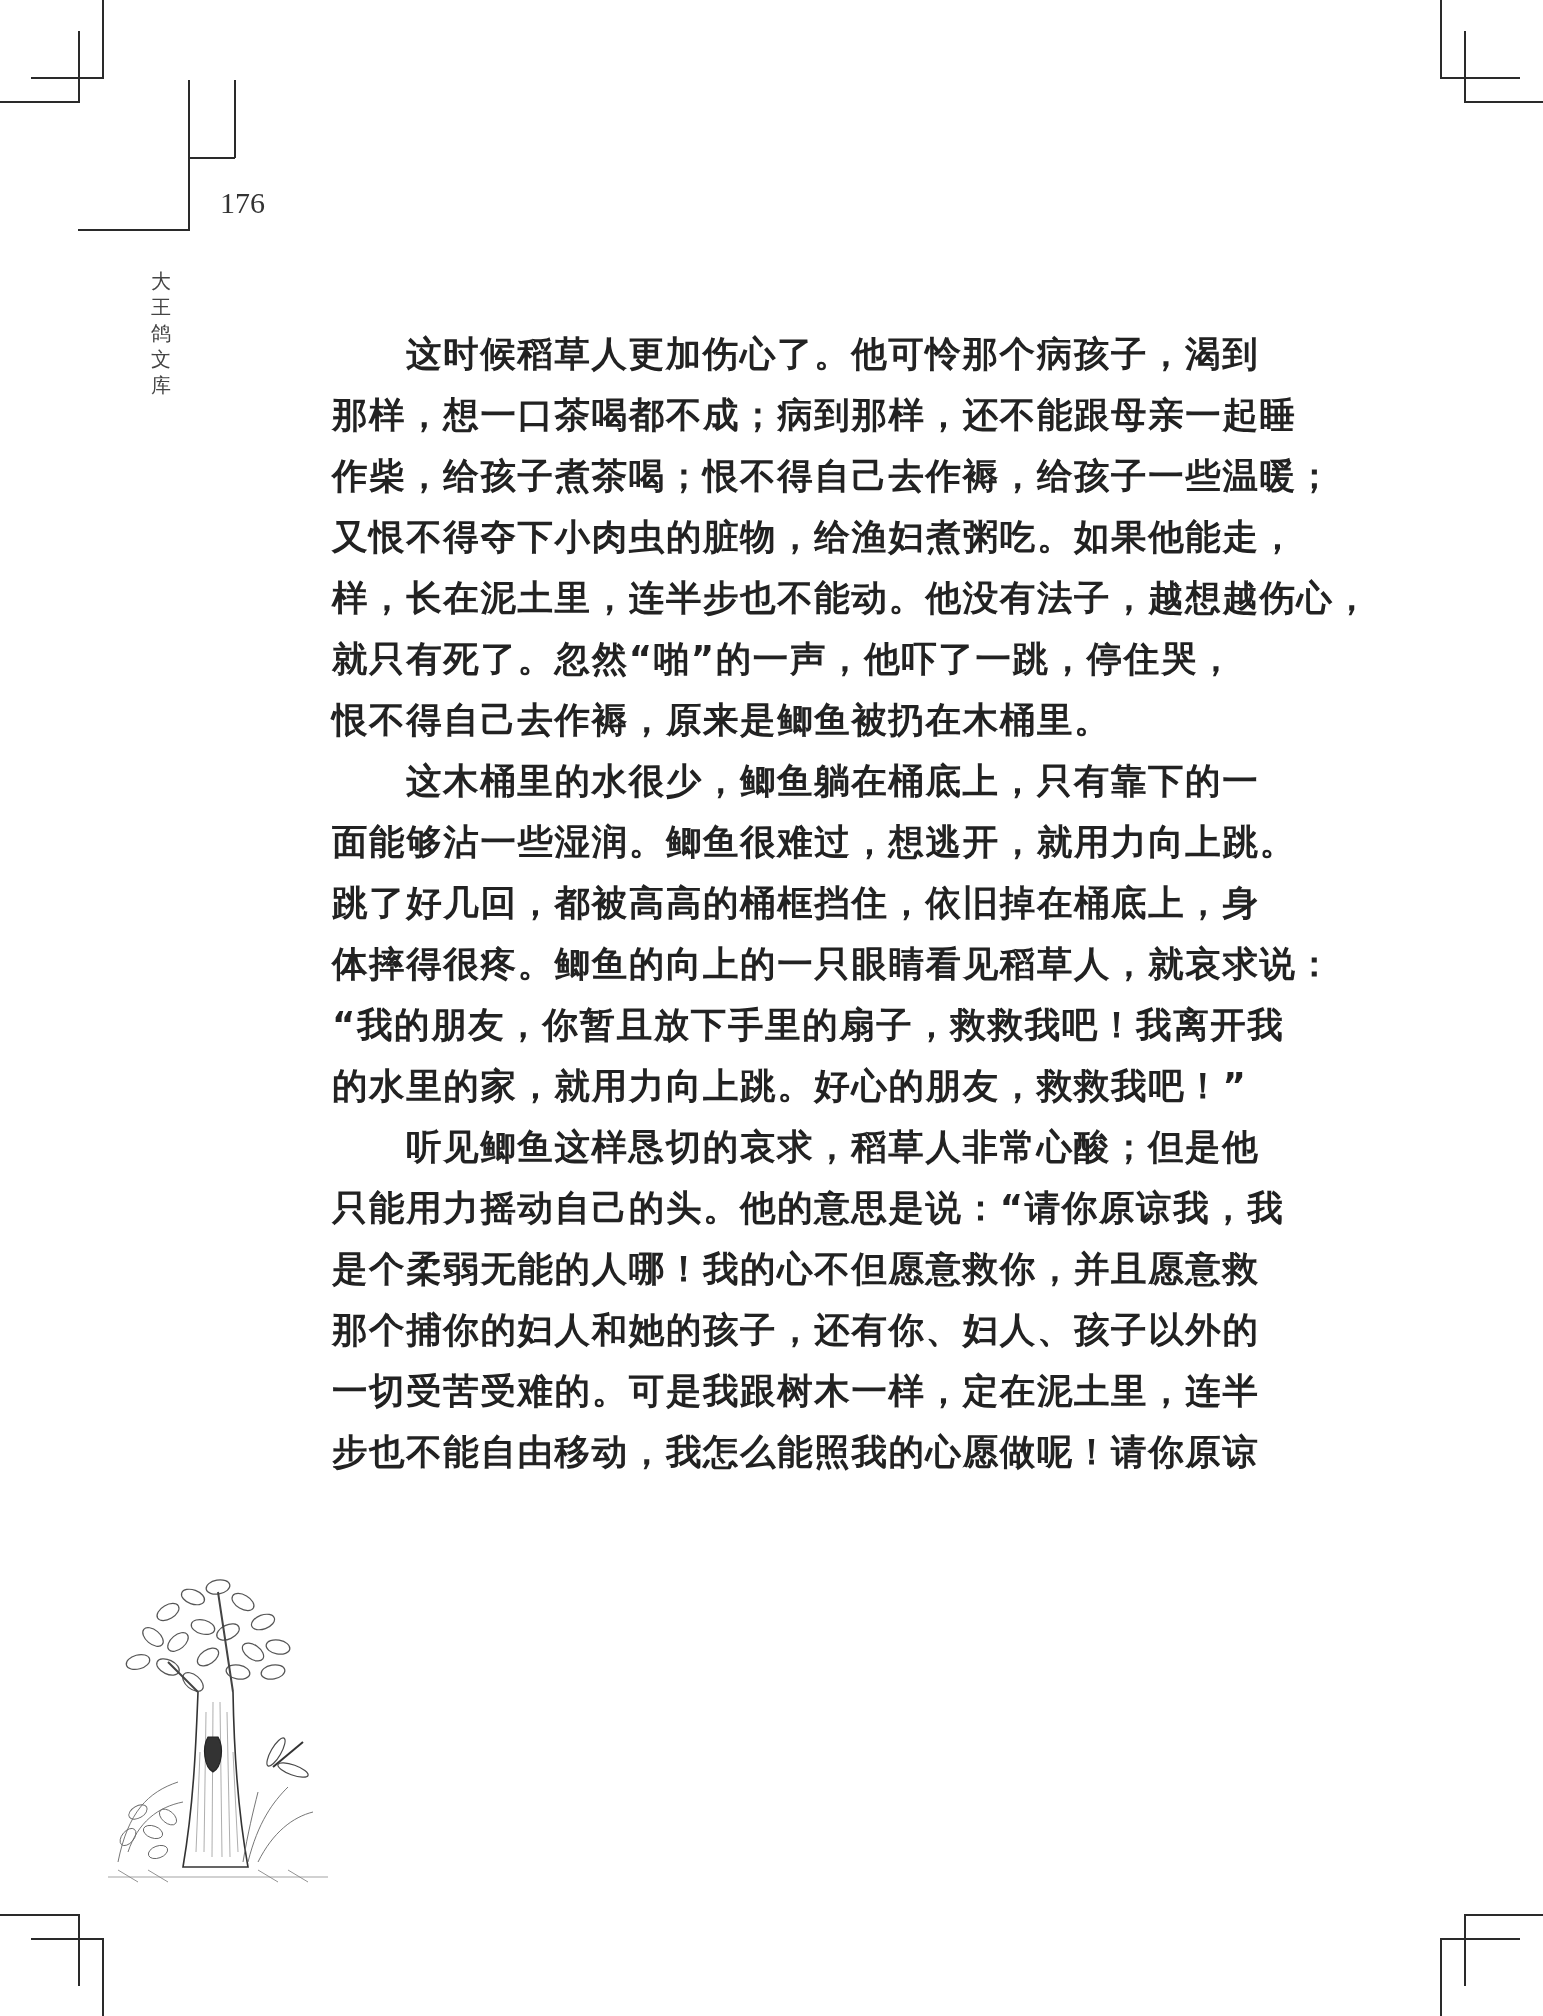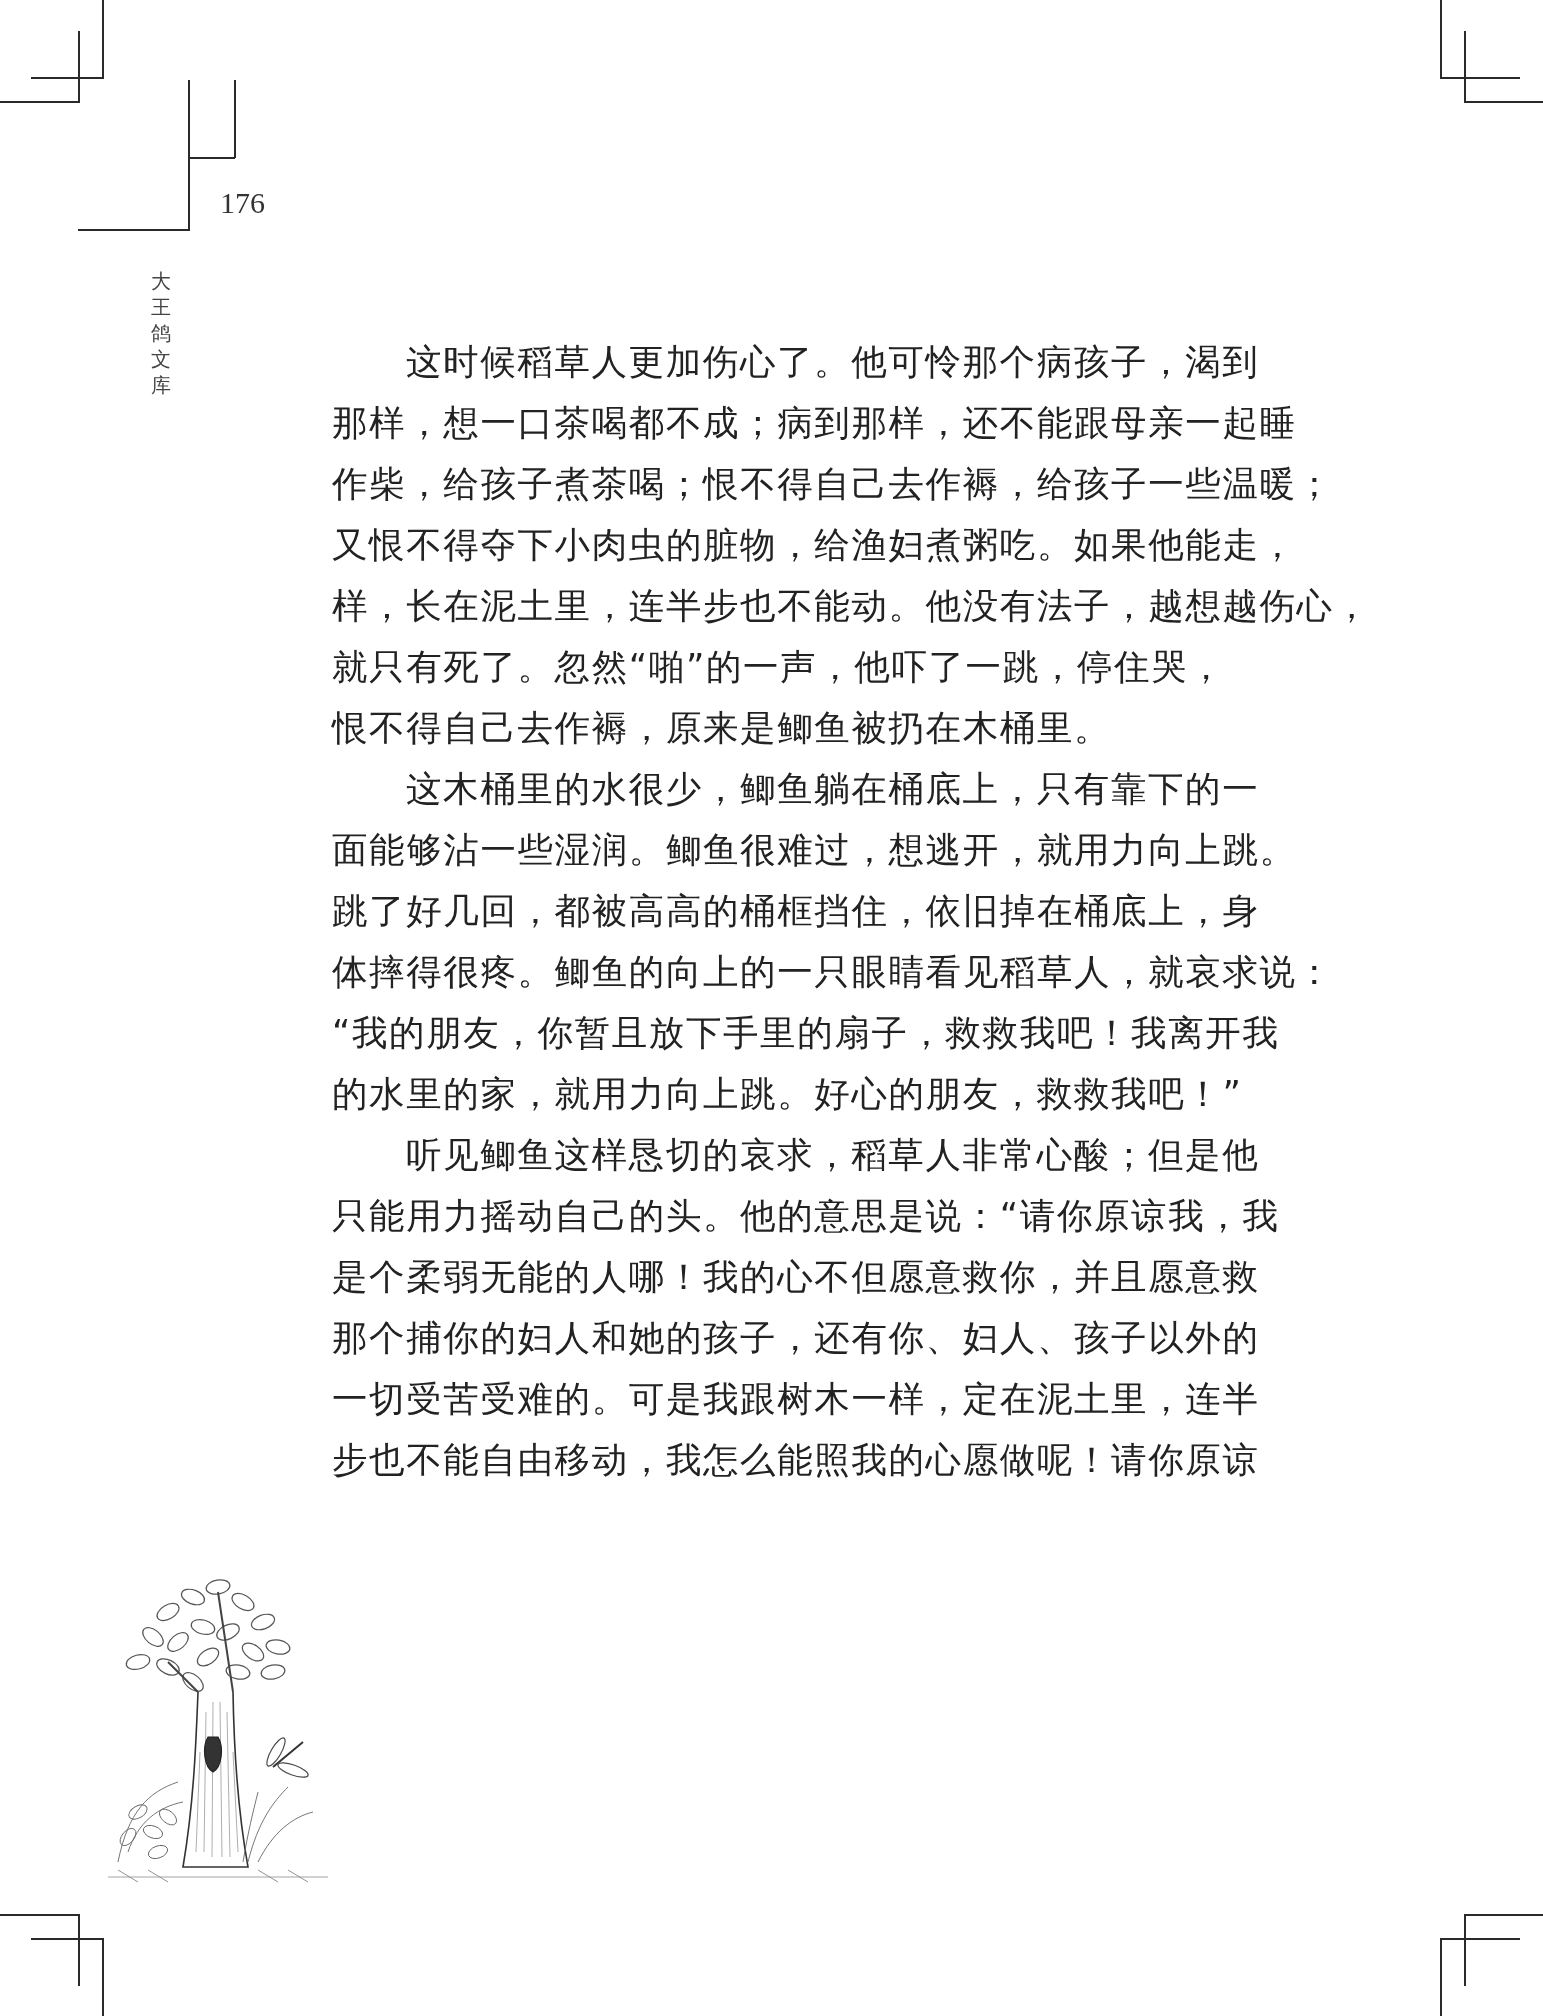--- a/index.html
+++ b/index.html
@@ -6,21 +6,21 @@
   body { width:1543px; height:2016px; position:relative; overflow:hidden;
          font-family:"DejaVu Sans", "Liberation Sans", sans-serif; color:#231f20; }
   .mark { position:absolute; background:#2a2a2a; }
   .h { height:2px; }
   .v { width:2px; }
   #page-number { position:absolute; left:220px; top:186px; font-family:"Liberation Serif","DejaVu Serif",serif;
                  font-size:30px; color:#333; letter-spacing:0px; }
   #series-title { position:absolute; left:148px; top:268px; width:26px; font-size:20px; line-height:26px;
                   color:#444; text-align:center; }
   #series-title span { display:block; }
-  #body-text { position:absolute; left:332px; top:331px; width:860px; }
+  #body-text { position:absolute; left:332px; top:323px; width:860px;font-weight:bold; }
   .line { height:61px; font-size:35.5px; line-height:61px; white-space:nowrap; letter-spacing:1.6px;
           text-align:justify; text-align-last:justify; color:#222; }
   .line.indent { padding-left:74px; }
   .line.short { text-align-last:left; }
   #illustration { position:absolute; left:98px; top:1552px; width:240px; height:360px; }
 </style>
 </head>
 <body>
 
 <div class="mark v" style="left:102px;top:0;height:78px;"></div>

